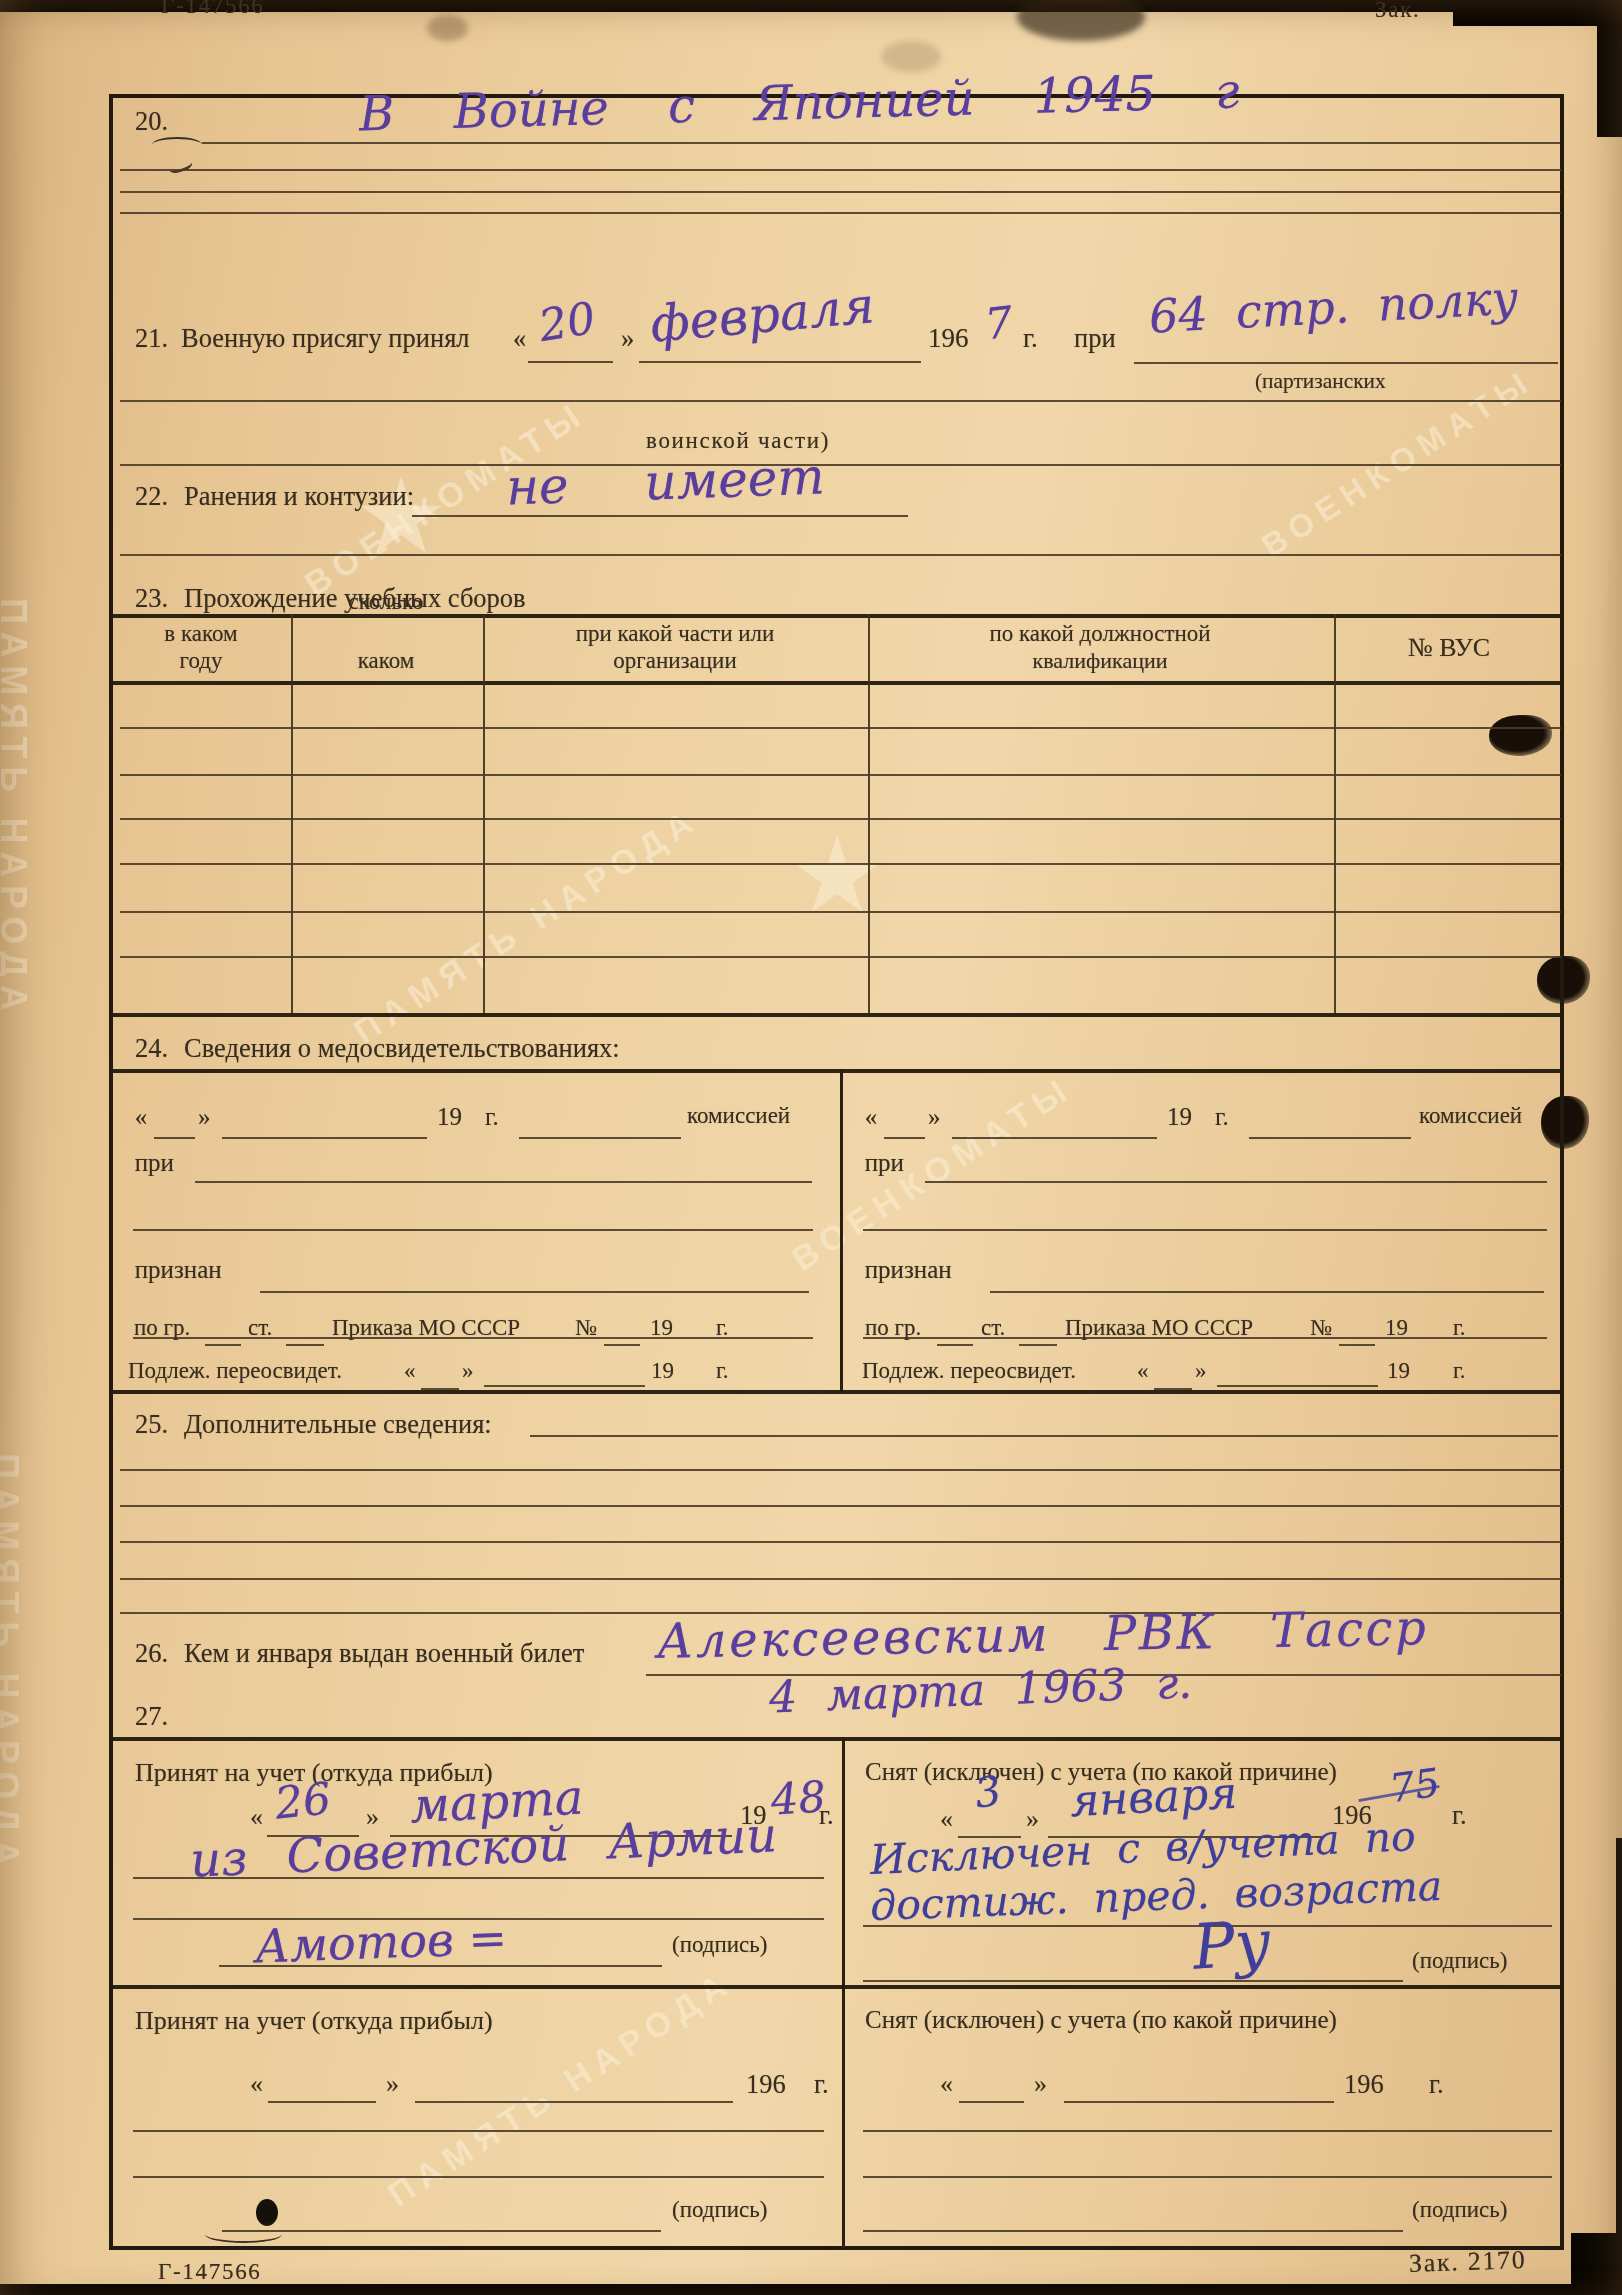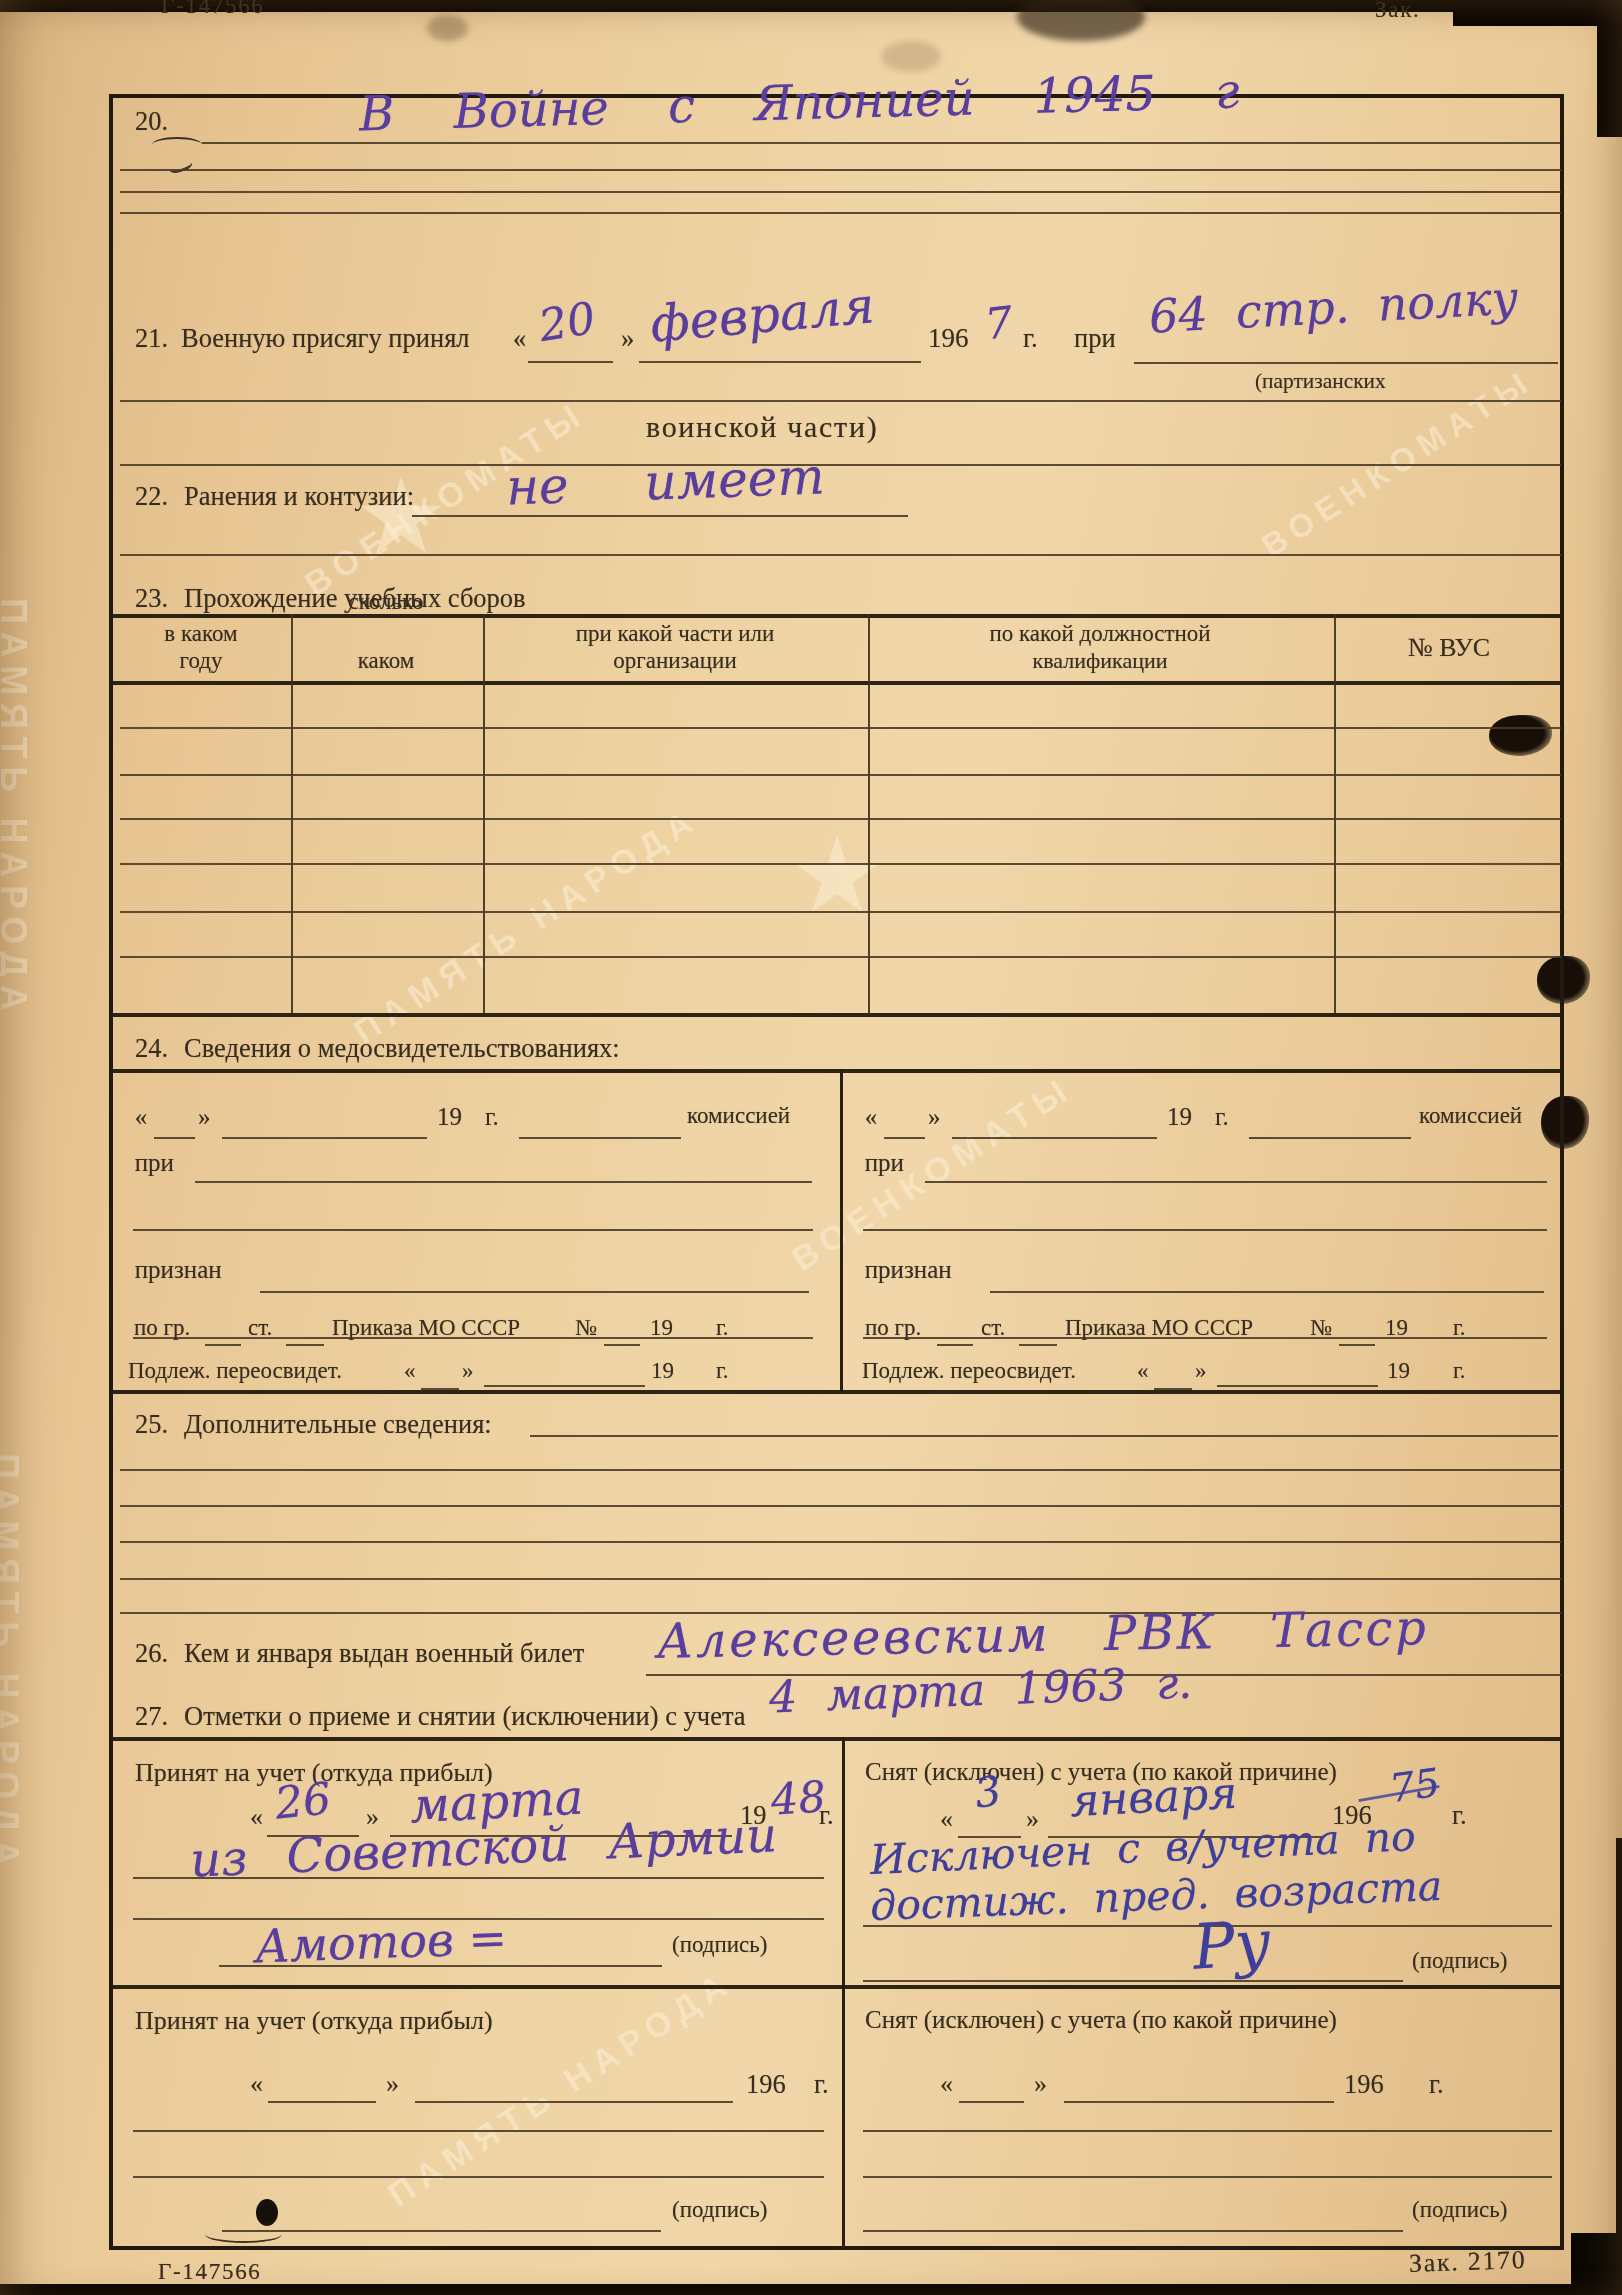--- a/index.html
+++ b/index.html
@@ -78,21 +78,21 @@
   <div class="ln" style="left:639px;top:361px;width:282px;"></div>
   <div class="hw" style="left:650px;top:286px;font-size:50px;transform:rotate(-5deg);">февраля</div>
   <div class="pt" style="left:928px;top:323px;font-size:27px;">196</div>
   <div class="hw" style="left:985px;top:298px;font-size:43px;transform:rotate(-6deg);">7</div>
   <div class="pt" style="left:1023px;top:323px;font-size:27px;">г.</div>
   <div class="pt" style="left:1074px;top:323px;font-size:26.5px;">при</div>
   <div class="ln" style="left:1134px;top:362px;width:424px;"></div>
   <div class="hw" style="left:1149px;top:280px;font-size:46px;word-spacing:13.7px;transform:rotate(-3deg);">64 стр. полку</div>
   <div class="pt" style="left:1255px;top:369px;font-size:21.4px;">(партизанских</div>
   <div class="ln" style="left:120px;top:400px;width:1441px;"></div>
-  <div class="pt" style="left:646px;top:410px;font-size:30px;letter-spacing:1.7px;">воинской части)</div>
+  <div class="pt" style="left:646px;top:428px;font-size:23px;letter-spacing:1.7px;">воинской части)</div>
 
   <div class="ln" style="left:120px;top:464px;width:1441px;"></div>
   <div class="pt" style="left:135px;top:481px;font-size:26.5px;">22.</div>
   <div class="pt" style="left:184px;top:481px;font-size:26.5px;">Ранения и контузии:</div>
   <div class="ln" style="left:412px;top:515px;width:496px;"></div>
   <div class="hw" style="left:506px;top:453px;font-size:50px;word-spacing:60px;transform:rotate(-2deg);">не имеет</div>
   <div class="ln" style="left:120px;top:554px;width:1441px;"></div>
 
   <div class="pt" style="left:135px;top:583px;font-size:26.5px;">23.</div>
   <div class="pt" style="left:184px;top:583px;font-size:26.5px;">Прохождение учебных сборов</div>
@@ -206,21 +206,20 @@
   <div class="ln" style="left:120px;top:1541px;width:1441px;"></div>
   <div class="ln" style="left:120px;top:1578px;width:1441px;"></div>
   <div class="ln" style="left:120px;top:1612px;width:1441px;"></div>
 
   <div class="pt" style="left:135px;top:1638px;font-size:26.5px;">26.</div>
   <div class="pt" style="left:184px;top:1638px;font-size:26.5px;">Кем и января выдан военный билет</div>
   <div class="ln" style="left:646px;top:1674px;width:915px;"></div>
   <div class="hw" style="left:657px;top:1606px;font-size:48px;letter-spacing:2.6px;word-spacing:36px;transform:rotate(-1deg);">Алексеевским РВК Тасср</div>
   <div class="hw" style="left:769px;top:1664px;font-size:44px;word-spacing:15.4px;transform:rotate(-2deg);">4 марта 1963 г.</div>
   <div class="pt" style="left:135px;top:1701px;font-size:26.5px;">27.</div>
-  <div class="pt" style="left:184px;top:1701px;font-size:26.5px;">Отметки о приеме и снятии (исключении) с учета</div>
   <div class="thick" style="left:111px;top:1737px;width:1453px;"></div>
   <div class="vthick" style="left:842px;top:1737px;height:511px;"></div>
   <div class="thick" style="left:111px;top:1985px;width:1453px;"></div>
 
   <div class="pt" style="left:135px;top:1758px;font-size:26px;">Принят на учет (откуда прибыл)</div>
   <div class="pt" style="left:250px;top:1802px;font-size:26px;">«</div>
   <div class="ln" style="left:267px;top:1835px;width:92px;"></div>
   <div class="hw" style="left:275px;top:1775px;font-size:44px;transform:rotate(-6deg);">26</div>
   <div class="pt" style="left:366px;top:1802px;font-size:26px;">»</div>
   <div class="ln" style="left:390px;top:1835px;width:342px;"></div>

